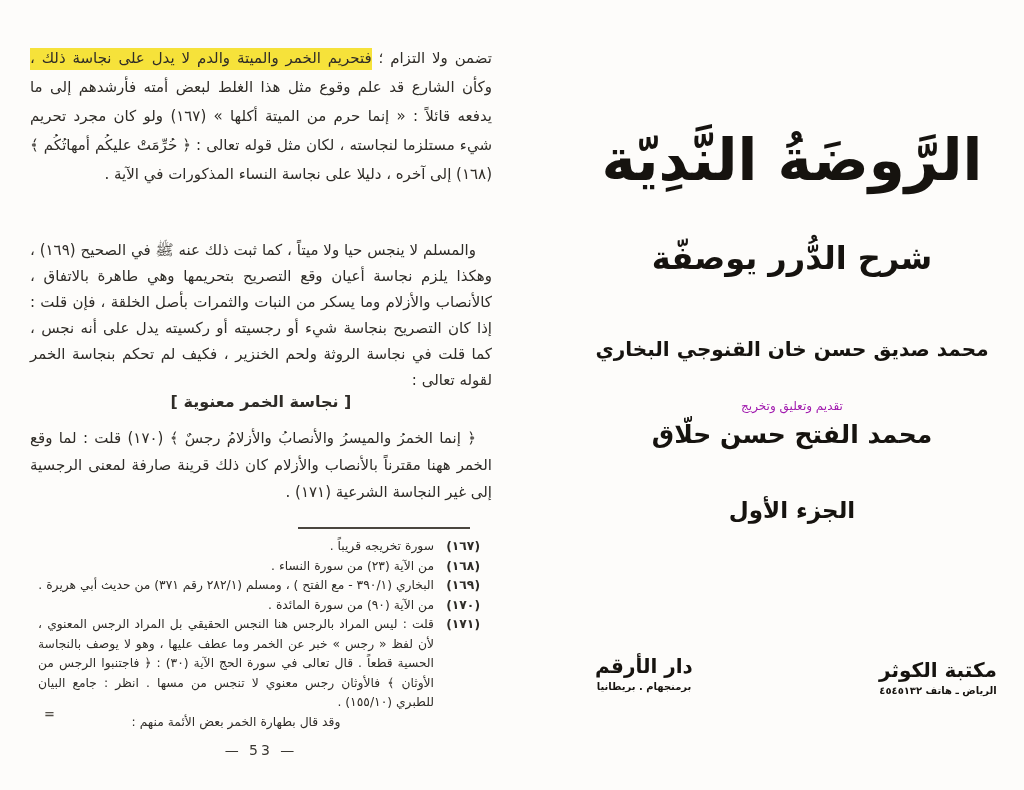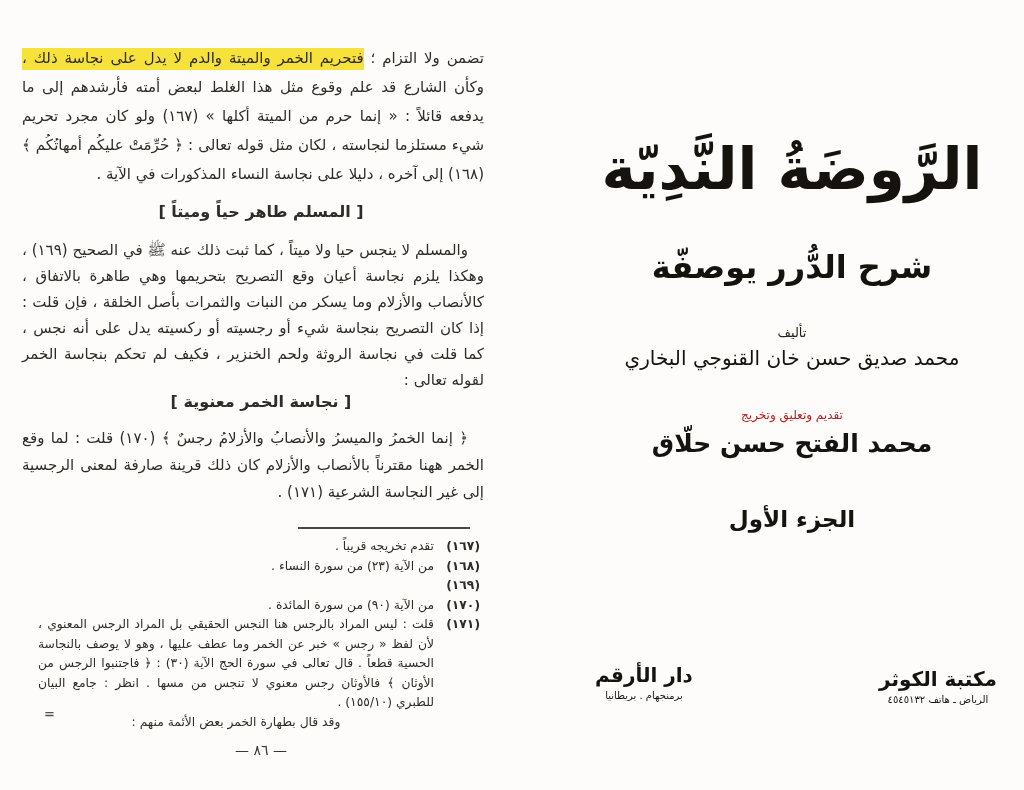--- a/index.html
+++ b/index.html
@@ -4,110 +4,109 @@
 <style>
   html,body{margin:0;padding:0;background:#ffffff;}
   .canvas{
     position:relative;width:1024px;height:790px;overflow:hidden;
     background:#fdfcfa;
     font-family:"DejaVu Sans",sans-serif;
     color:#2f2c27;
   }
   
   .page-left{position:absolute;left:30px;top:0;width:462px;height:790px;direction:rtl;}
-  .body-text{position:absolute;right:8px;width:100%;font-size:15px;text-align:justify;margin:0;}
+  .body-text{position:absolute;right:0;width:100%;font-size:15px;text-align:justify;margin:0;}
   .para1{top:44px;line-height:29px;}
   .para2{top:237px;line-height:26px;text-indent:16px;}
   .para3{top:425px;line-height:27px;text-indent:16px;}
   mark.hl{background:#f6e23a;color:inherit;padding:1px 0 3px;}
   .sec-heading{position:absolute;width:100%;margin:0;font-size:16px;font-weight:bold;text-align:center;line-height:24px;}
   .heading-1{top:200px;}
   .heading-2{top:390px;}
   .fn-divider{position:absolute;top:527px;right:22px;width:172px;height:1.5px;background:#4a463f;}
   .footnotes{position:absolute;top:537px;right:12px;width:442px;font-size:12.3px;line-height:19.5px;}
   .fn-row{display:flex;direction:rtl;margin:0;}
   .fn-num{flex:0 0 46px;white-space:nowrap;font-weight:bold;}
   .fn-text{flex:1;text-align:justify;}
   .fn-more .fn-text{text-align:center;}
   .cont-mark{position:absolute;left:14px;top:706px;font-size:13px;font-weight:bold;color:#55504a;}
   .page-number{position:absolute;top:742px;width:100%;text-align:center;font-size:14px;letter-spacing:3px;color:#3a3731;}
   
-  .page-right{position:absolute;left:560px;top:0;width:464px;height:656px;direction:rtl;text-align:center;color:#16130f;margin-top:9px;}
+  .page-right{position:absolute;left:560px;top:0;width:464px;height:656px;direction:rtl;text-align:center;color:#16130f;}
   .pr-item{position:absolute;width:100%;margin:0;}
   .book-title{top:92px;height:136px;display:flex;align-items:center;justify-content:center;
     font-size:58px;font-weight:bold;line-height:1;white-space:nowrap;}
   .book-subtitle{top:234px;font-size:32px;font-weight:bold;line-height:1.5;}
   .author-label{top:316px;font-size:13px;color:#262219;}
-  .author-name{top:333px;font-size:20px;font-weight:normal;line-height:1.6;}
-  .editor-label{top:399px;font-size:12px;color:#b91c1c;}
+  .author-name{top:333px;font-size:20px;font-weight:bold;line-height:1.6;}
+  .editor-label{top:399px;font-size:12px;color:#a21caf;}
   .editor-name{top:415px;font-size:25px;font-weight:bold;line-height:1.6;}
   .volume{top:497px;font-size:23px;font-weight:bold;}
   .pub{position:absolute;text-align:center;}
   .pub-arqam{left:22px;top:654px;width:124px;}
   .pub-kawthar{left:294px;top:658px;width:168px;}
   .pub-name{font-size:20px;font-weight:bold;line-height:1.2;letter-spacing:-1px;}
-  .pub-loc{font-size:10px;font-weight:normal;margin-top:3px;}
+  .pub-loc{font-size:10px;font-weight:bold;margin-top:3px;}
 </style>
 </head>
 <body>
 
 <div class="canvas">
 
   <div class="page-left">
 
     <p class="body-text para1"><span>تضمن ولا التزام ؛ </span><mark class="hl">فتحريم الخمر والميتة والدم لا يدل على نجاسة ذلك ،</mark><span> وكأن الشارع قد علم وقوع مثل هذا الغلط لبعض أمته فأرشدهم إلى ما يدفعه قائلاً : « إنما حرم من الميتة أكلها » (١٦٧) ولو كان مجرد تحريم شيء مستلزما لنجاسته ، لكان مثل قوله تعالى : ﴿ حُرِّمَتْ عليكُم أمهاتُكُم ﴾ (١٦٨) إلى آخره ، دليلا على نجاسة النساء المذكورات في الآية .</span></p>
 
-    <h3 class="sec-heading heading-1">[ المسلم طاهر حياً وميتاً ]</h3>
 
     <p class="body-text para2">والمسلم لا ينجس حيا ولا ميتاً ، كما ثبت ذلك عنه ﷺ في الصحيح (١٦٩) ، وهكذا يلزم نجاسة أعيان وقع التصريح بتحريمها وهي طاهرة بالاتفاق ، كالأنصاب والأزلام وما يسكر من النبات والثمرات بأصل الخلقة ، فإن قلت : إذا كان التصريح بنجاسة شيء أو رجسيته أو ركسيته يدل على أنه نجس ، كما قلت في نجاسة الروثة ولحم الخنزير ، فكيف لم تحكم بنجاسة الخمر لقوله تعالى :</p>
 
     <h3 class="sec-heading heading-2">[ نجاسة الخمر معنوية ]</h3>
 
     <p class="body-text para3">﴿ إنما الخمرُ والميسرُ والأنصابُ والأزلامُ رجسٌ ﴾ (١٧٠) قلت : لما وقع الخمر ههنا مقترناً بالأنصاب والأزلام كان ذلك قرينة صارفة لمعنى الرجسية إلى غير النجاسة الشرعية (١٧١) .</p>
 
     <div class="fn-divider"></div>
 
     <div class="footnotes">
       <p class="fn-row">
         <span class="fn-num">(١٦٧)</span>
-        <span class="fn-text">تقدم تخريجه قريباً .</span>
+        <span class="fn-text">سورة تخريجه قريباً .</span>
       </p>
       <p class="fn-row">
         <span class="fn-num">(١٦٨)</span>
         <span class="fn-text">من الآية (٢٣) من سورة النساء .</span>
       </p>
       <p class="fn-row">
         <span class="fn-num">(١٦٩)</span>
+        <span class="fn-text">البخاري (٣٩٠/١ - مع الفتح ) ، ومسلم (٢٨٢/١ رقم ٣٧١) من حديث أبي هريرة .</span>
       </p>
       <p class="fn-row">
         <span class="fn-num">(١٧٠)</span>
         <span class="fn-text">من الآية (٩٠) من سورة المائدة .</span>
       </p>
       <p class="fn-row">
         <span class="fn-num">(١٧١)</span>
         <span class="fn-text">قلت : ليس المراد بالرجس هنا النجس الحقيقي بل المراد الرجس المعنوي ، لأن لفظ « رجس » خبر عن الخمر وما عطف عليها ، وهو لا يوصف بالنجاسة الحسية قطعاً . قال تعالى في سورة الحج الآية (٣٠) : ﴿ فاجتنبوا الرجس من الأوثان ﴾ فالأوثان رجس معنوي لا تنجس من مسها . انظر : جامع البيان للطبري (١٥٥/١٠) .</span>
       </p>
       <p class="fn-row fn-more">
         <span class="fn-num"></span>
         <span class="fn-text">وقد قال بطهارة الخمر بعض الأئمة منهم :</span>
       </p>
     </div>
 
     <span class="cont-mark">=</span>
 
-    <div class="page-number">— ٨٦ —</div>
+    <div class="page-number">— 53 —</div>
   </div>
 
   <div class="page-right">
 
     <div class="pr-item book-title">الرَّوضَةُ النَّدِيّة</div>
 
     <div class="pr-item book-subtitle">شرح الدُّرر يوصفّة</div>
 
-    <div class="pr-item author-label">تأليف</div>
 
     <div class="pr-item author-name">محمد صديق حسن خان القنوجي البخاري</div>
 
     <div class="pr-item editor-label">تقديم وتعليق وتخريج</div>
 
     <div class="pr-item editor-name">محمد الفتح حسن حلّاق</div>
 
     <div class="pr-item volume">الجزء الأول</div>
 
     <div class="pub pub-arqam">

